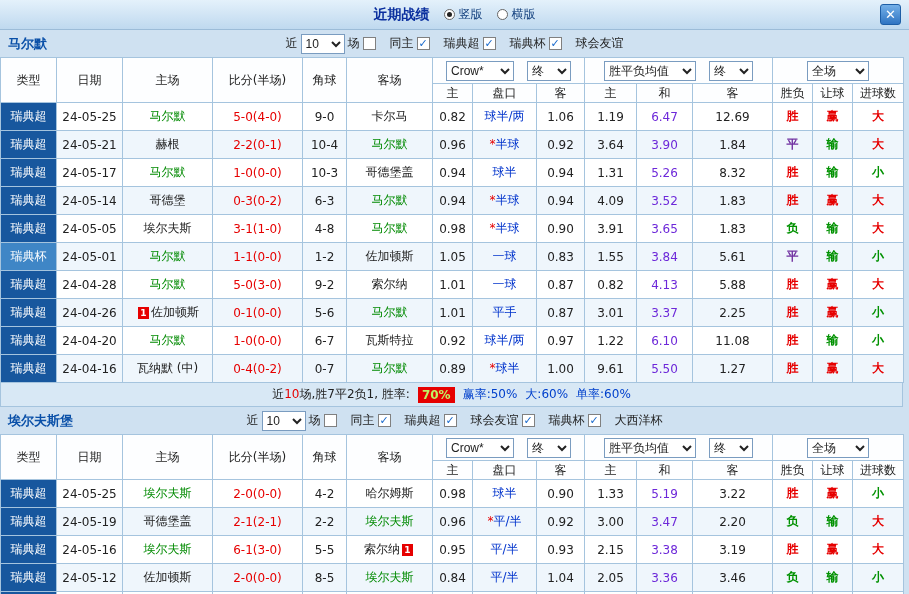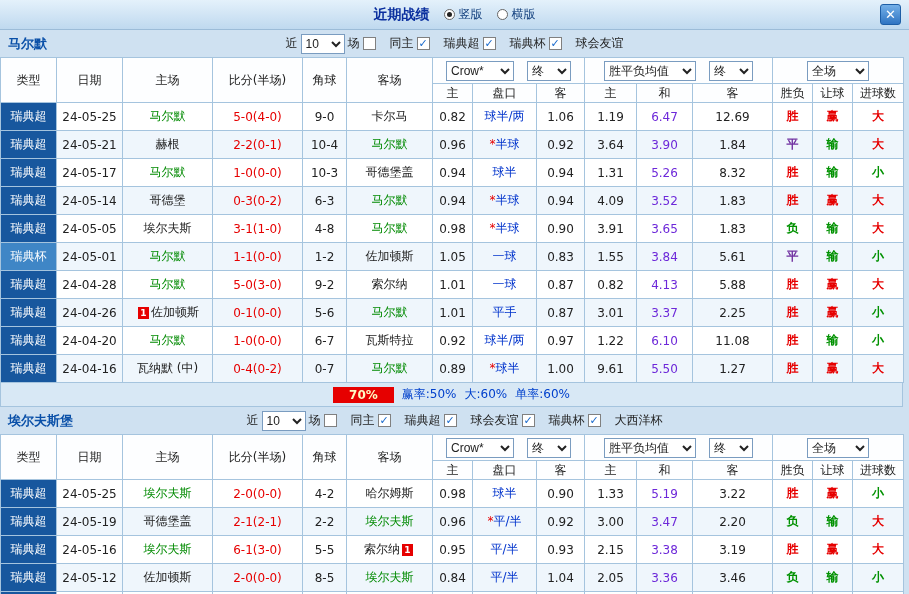--- a/index.html
+++ b/index.html
@@ -29,21 +29,21 @@
   td.lg.cup{background:#3f86c6}
   td.score{color:#e60000}
   td.hcp{color:#0033cc}
   td.hcp .star{color:#e60000}
   td.avgmid{color:#6d28d9}
   td.res{font-weight:bold}
   .c-red{color:#e60000}.c-green{color:#009100}.c-purple{color:#7030a0}
   .teamname.focus{color:#008a00}
   .badge{display:inline-block;min-width:11px;height:12px;background:#e60000;color:#fff;font-size:9px;line-height:12px;padding:0 1px;margin:0 2px;font-weight:bold;vertical-align:middle}
   .summary{width:903px;height:24px;background:#d8e8f5;border:1px solid #a5c4de;border-top:none;display:flex;align-items:center;justify-content:center;gap:8px}
-  .badge70{background:#e60000;color:#fef9c3;padding:1px 16px;font-weight:bold}
+  .badge70{background:#e60000;color:#bef264;padding:1px 4px;font-weight:bold}
   .blue{color:#0040cc}
   .rednum{color:#e60000}
   .grp-inner{display:flex;align-items:center;justify-content:center;gap:13px}
 </style>
 </head>
 <body>
 
 <div class="page">
   <div class="top-bar">
     <div class="top-center">
@@ -309,20 +309,21 @@
             <td>9.61</td>
             <td class="avgmid">5.50</td>
             <td>1.27</td>
             <td class="res c-red">胜</td>
             <td class="res c-red">赢</td>
             <td class="res c-red">大</td>
           </tr>
         </tbody>
       </table>
       <div class="summary">
+        <span><span>近</span><span class="rednum">10</span><span>场,胜7平2负1, 胜率: </span></span>
         <span class="badge70">70%</span>
         <span class="blue">赢率:50%</span>
         <span class="blue">大:60%</span>
         <span class="blue">单率:60%</span>
       </div>
       <div class="sec-head">
         <span class="team">埃尔夫斯堡</span>
         <span class="filter">
           <span class="flabel">近</span>
           <select class="sel" style="width: 44px;"><option>10</option></select>

